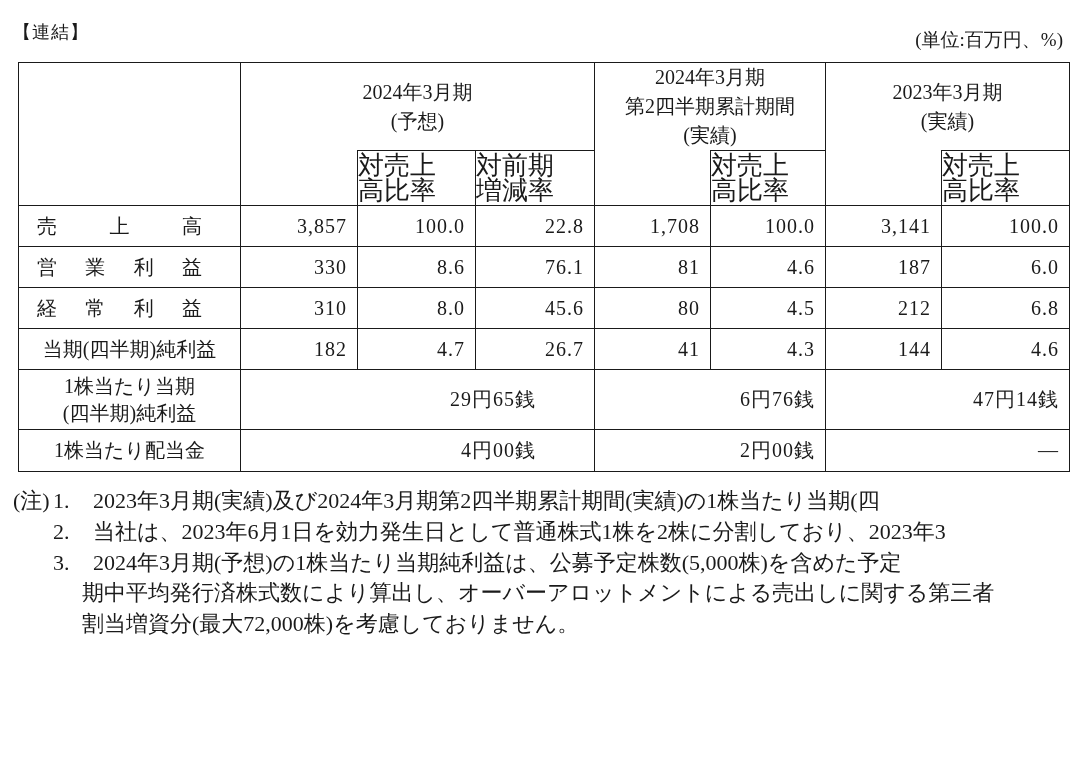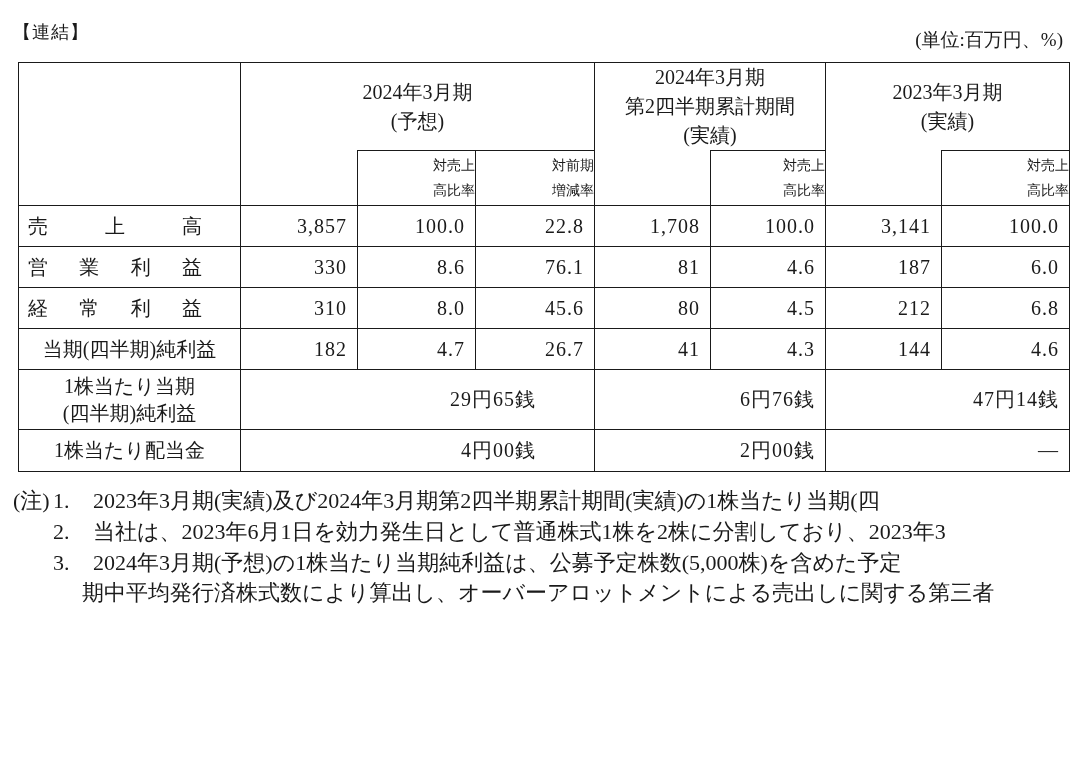--- a/index.html
+++ b/index.html
@@ -19,25 +19,25 @@
     font-weight:normal;font-size:20px;overflow:hidden;
   }
   tr.h-top{height:88px;}
   tr.h-sub{height:55px;}
   tr.data-row{height:41px;}
   tr.per-share{height:60px;}
   tr.dividend{height:42px;}
 
   th.ghead{border-bottom-style:none;text-align:center;line-height:29px;}
   td.merge-up{border-top-style:none;}
-  th.sub{font-size:14px;line-height:25px;text-align:right;}
+  th.sub{font-size:26px;line-height:25px;text-align:left;}
 
   td.num{text-align:right;padding-right:10px;letter-spacing:1px;white-space:nowrap;}
   td.pad-lg{padding-right:58px;}
-  td.jlabel{text-align:justify;text-align-last:justify;padding-left:9px;padding-right:38px;}
+  td.jlabel{text-align:justify;text-align-last:justify;padding-left:18px;padding-right:38px;}
   td.clabel{text-align:center;}
   td.plabel{text-align:center;line-height:27px;}
 
   .notes{position:absolute;left:13px;top:486px;width:1064px;font-size:22px;line-height:30.8px;}
   .note-prefix{position:absolute;left:0;top:0;}
   .note-items{margin-left:69px;}
   .note-num{display:inline-block;width:40px;margin-left:-29px;}
   .note-line{white-space:nowrap;}
 </style>
 </head>
@@ -160,15 +160,16 @@
   <div class="note-items">
     <div class="note-item">
       <div class="note-line"><span class="note-num">1.</span><span>2023年3月期(実績)及び2024年3月期第2四半期累計期間(実績)の1株当たり当期(四</span></div>
     </div>
     <div class="note-item">
       <div class="note-line"><span class="note-num">2.</span><span>当社は、2023年6月1日を効力発生日として普通株式1株を2株に分割しており、2023年3</span></div>
     </div>
     <div class="note-item">
       <div class="note-line"><span class="note-num">3.</span><span>2024年3月期(予想)の1株当たり当期純利益は、公募予定株数(5,000株)を含めた予定</span></div>
       <div class="note-line">期中平均発行済株式数により算出し、オーバーアロットメントによる売出しに関する第三者</div>
+      <div class="note-line">割当増資分(最大72,000株)を考慮しておりません。</div>
     </div>
   </div>
 </div>
 
 </body></html>

